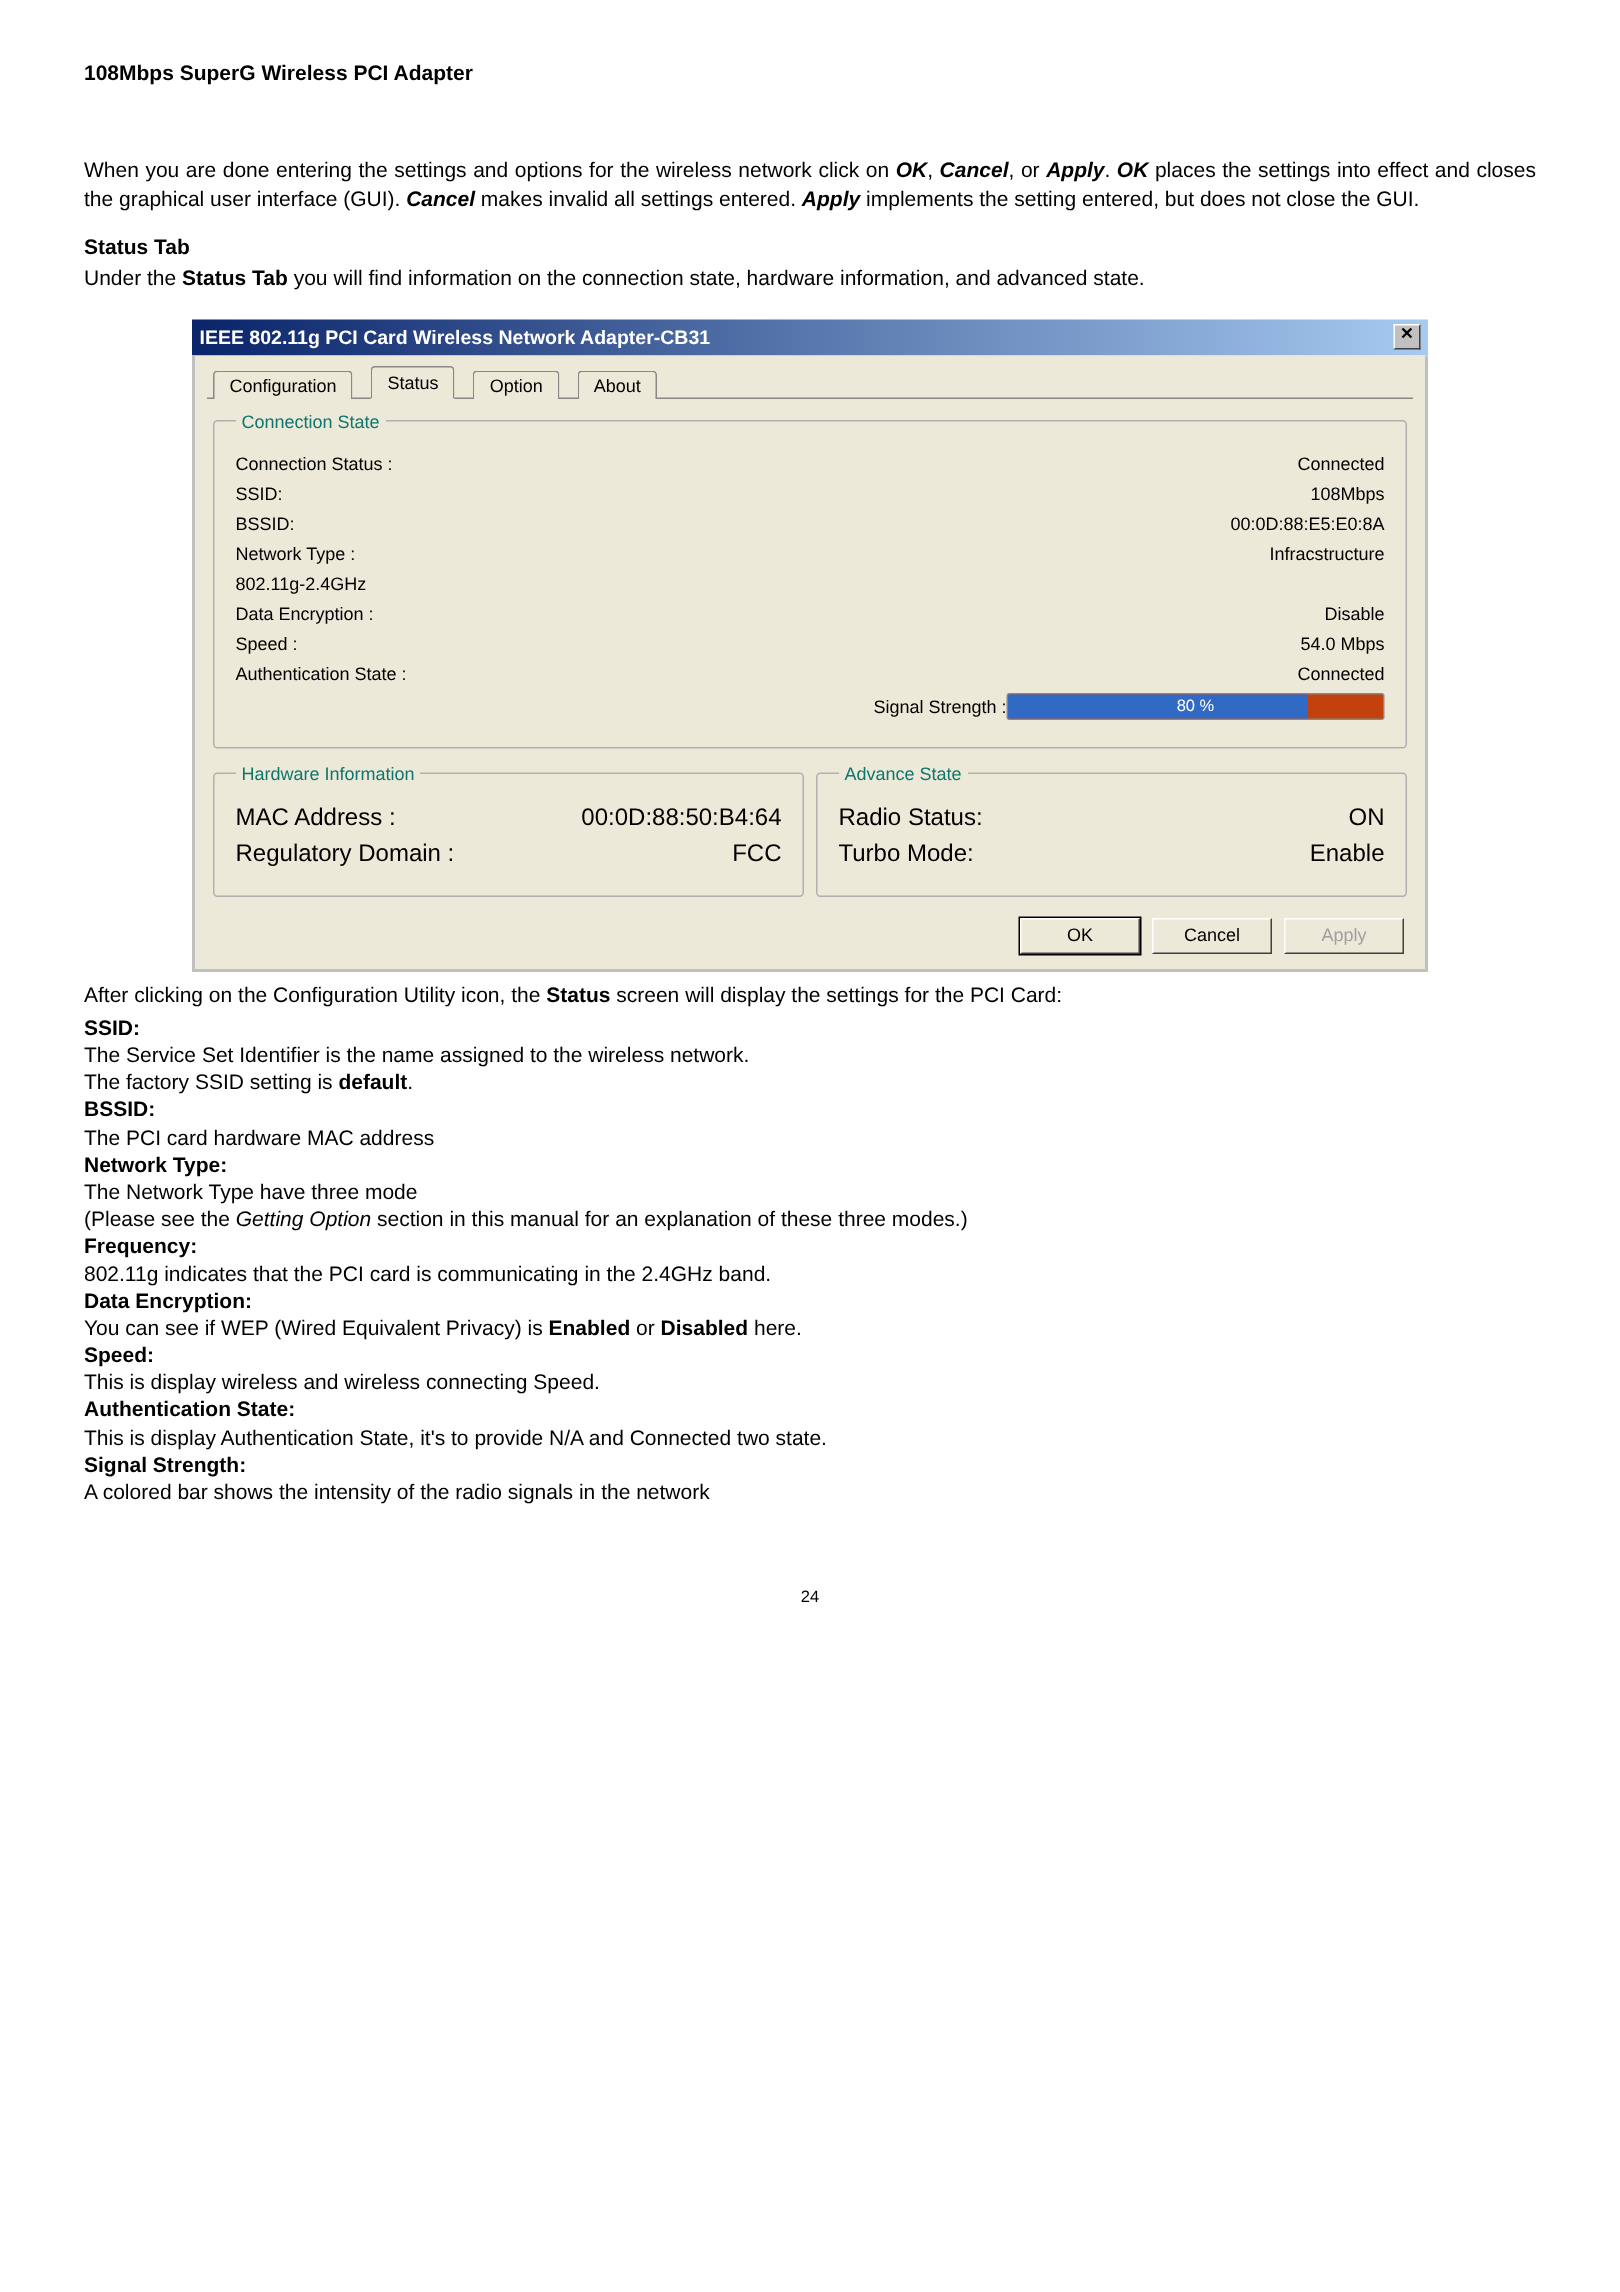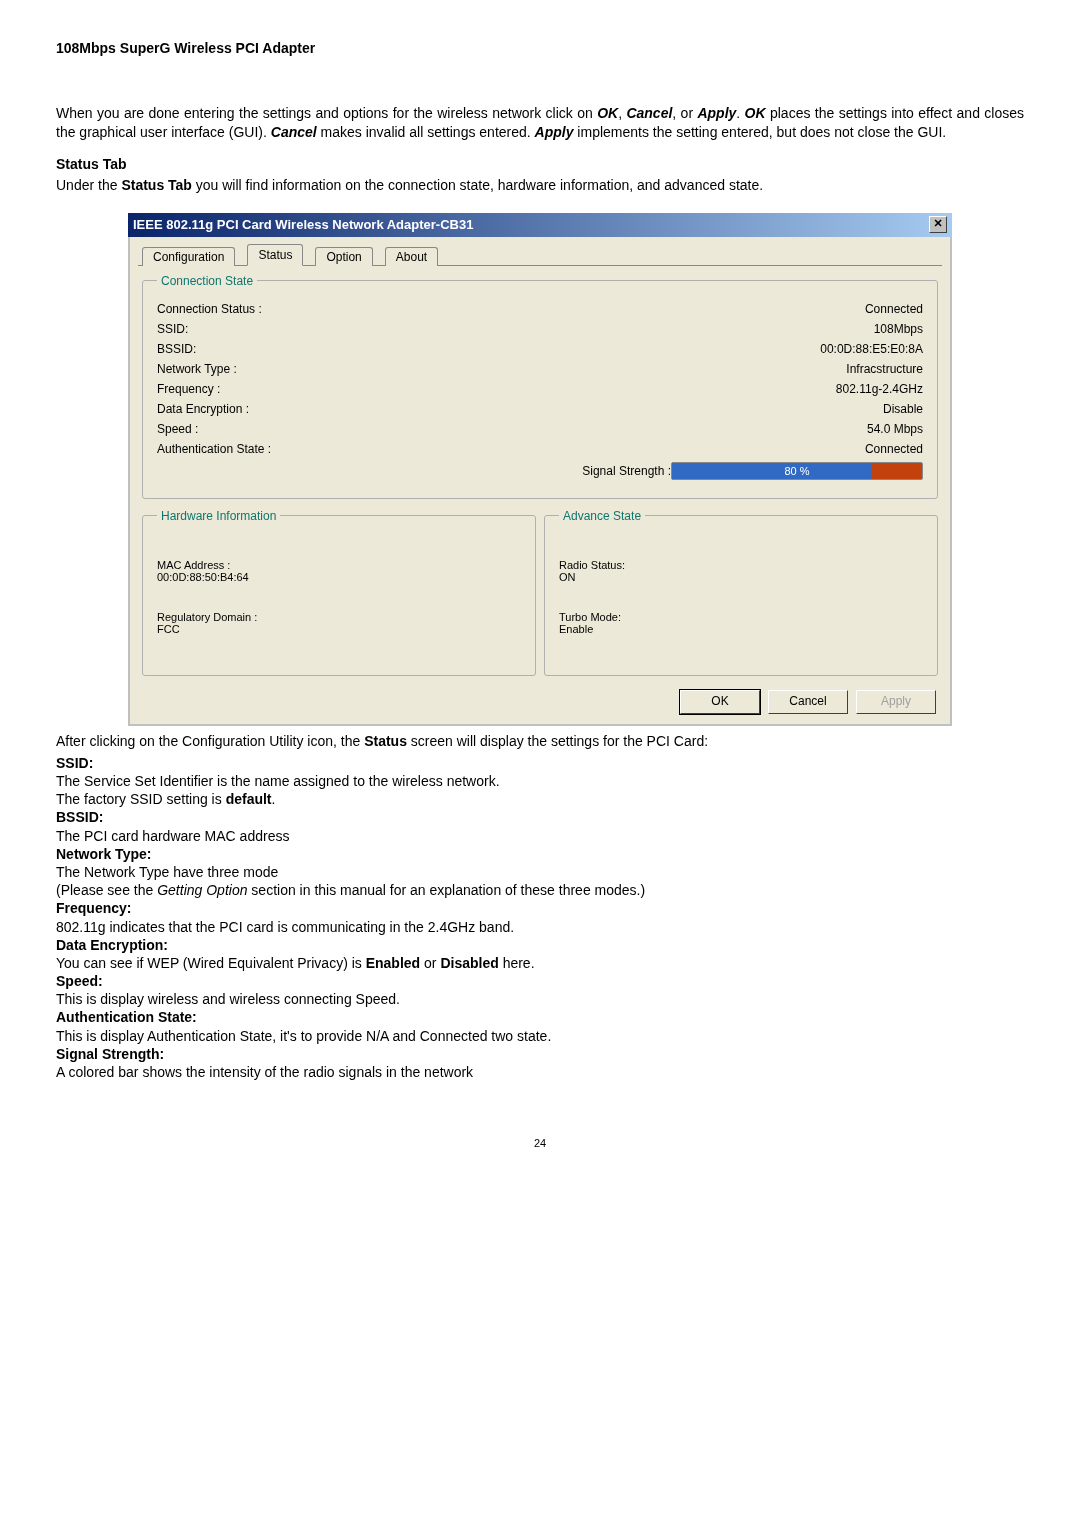--- a/index.html
+++ b/index.html
@@ -132,23 +132,22 @@
   }
   .two-col {
     display: flex;
     gap: 8px;
     margin: 0 4px;
   }
   .two-col fieldset { flex: 1; margin: 0; }
   .hw-row {
     display: flex;
     justify-content: space-between;
-    margin: 28px 0;
-    font-size: 11px;
-    flex-direction: column;
+    margin: 6px 0;
+    font-size: 16px;
   }
   .btnrow {
     display: flex;
     justify-content: flex-end;
     gap: 8px;
     margin-top: 14px;
     padding-right: 6px;
   }
   .btn {
     width: 78px;
@@ -211,21 +210,20 @@
         </div>
       <div class="row">
           <span class="label">BSSID:</span>
           <span class="value">00:0D:88:E5:E0:8A</span>
         </div>
       <div class="row">
           <span class="label">Network Type :</span>
           <span class="value">Infracstructure</span>
         </div>
       <div class="row">
-          <span class="label">Frequency :</span>
           <span class="value">802.11g-2.4GHz</span>
         </div>
       <div class="row">
           <span class="label">Data Encryption :</span>
           <span class="value">Disable</span>
         </div>
       <div class="row">
           <span class="label">Speed :</span>
           <span class="value">54.0  Mbps</span>
         </div>

